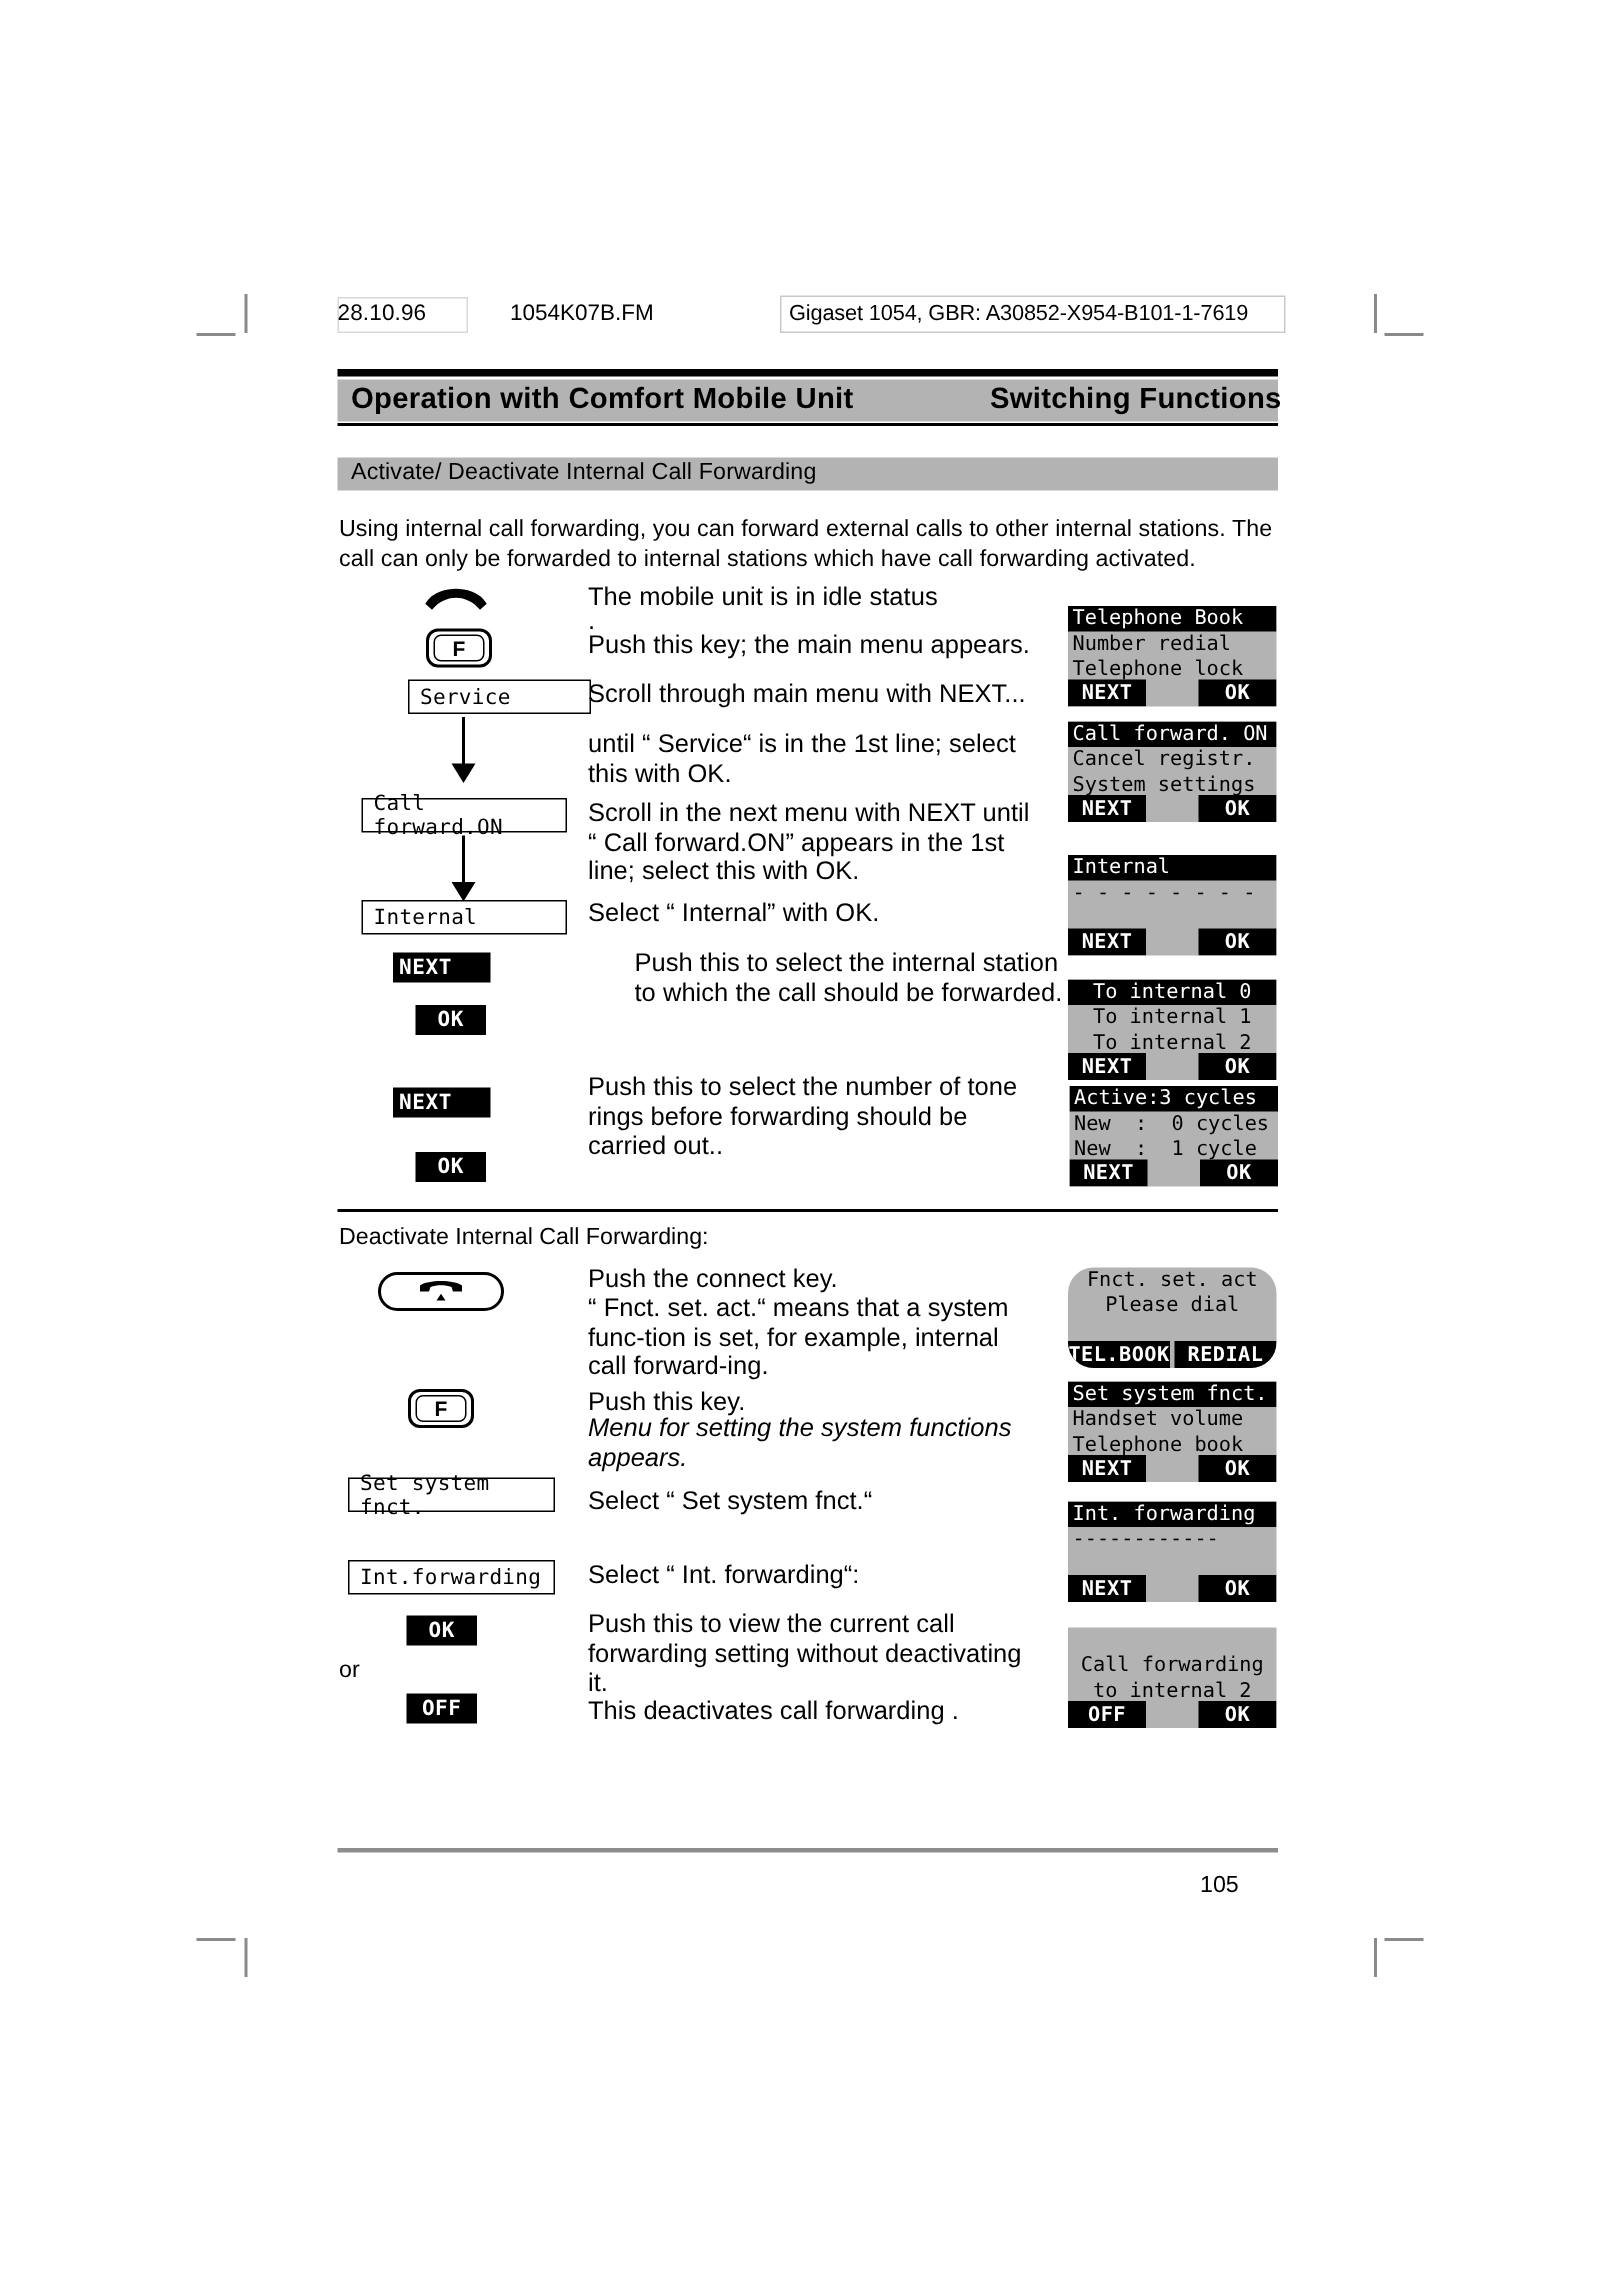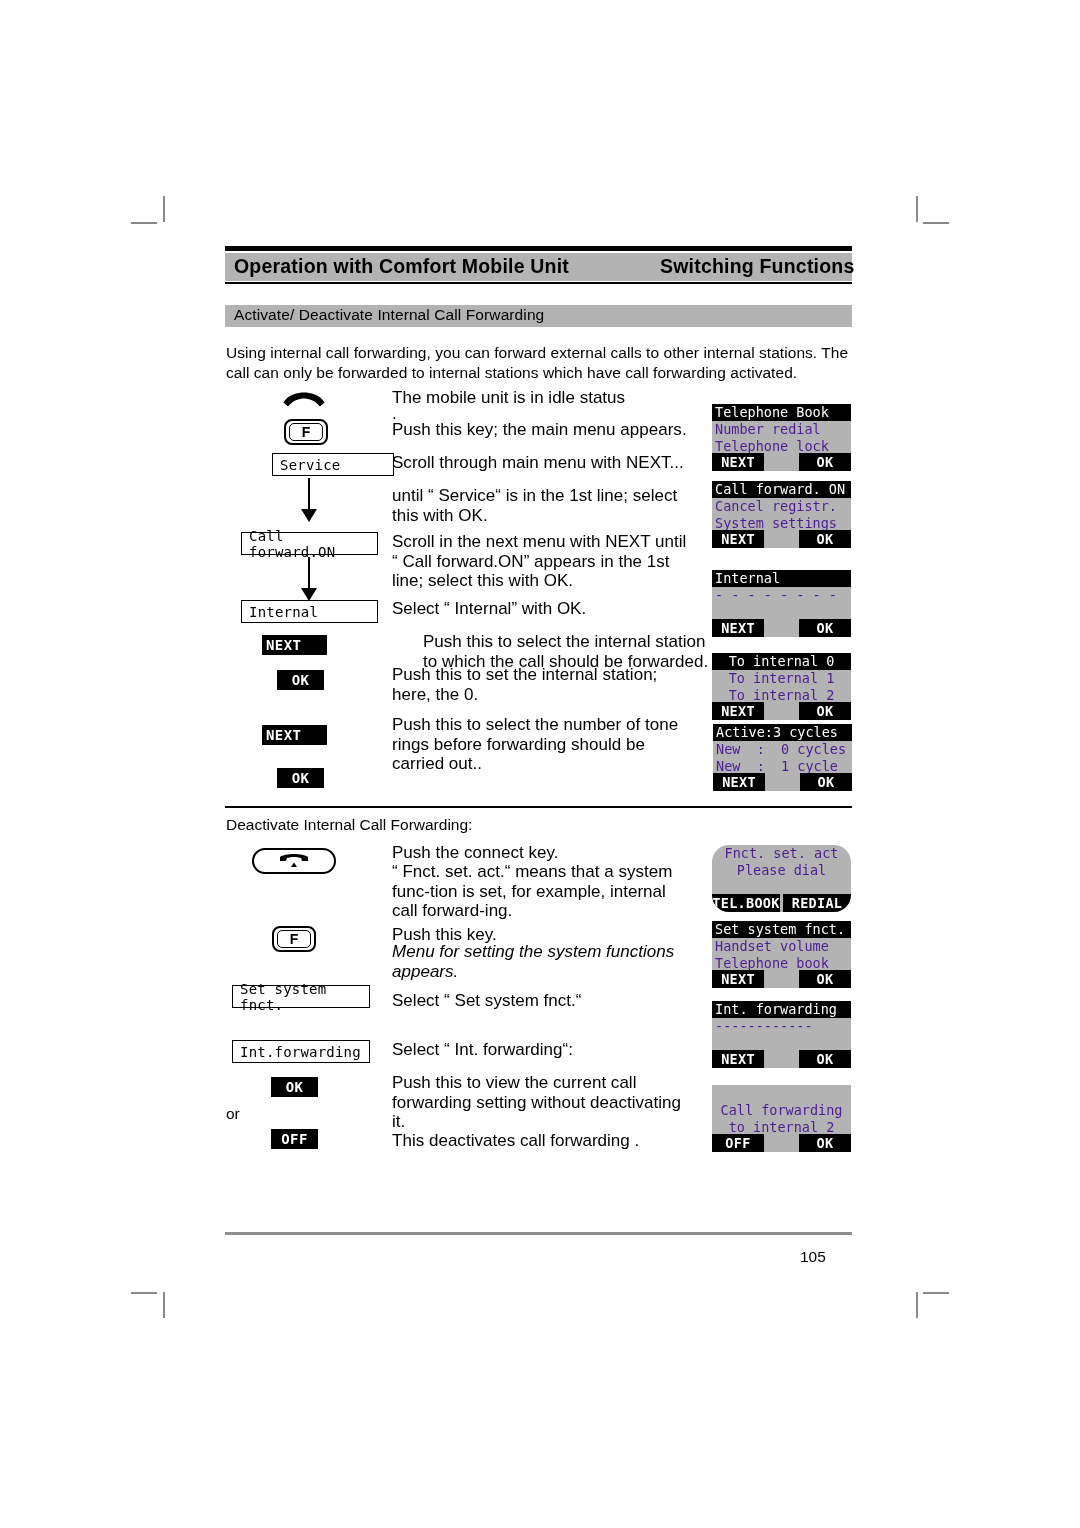--- a/index.html
+++ b/index.html
@@ -77,21 +77,21 @@
         background:#fff;box-sizing:border-box;}
 
   
   .handset{position:absolute;}
 
   
   .lcd{position:absolute;width:139px;height:67px;background:#b3b3b3;
        box-sizing:border-box;overflow:hidden;}
   .lcd .ln{height:17px;line-height:17px;
        font-family:"DejaVu Sans Mono","Liberation Mono",monospace;
-       font-size:13.5px;color:#4c1d95;white-space:pre;letter-spacing:0px;}
+       font-size:13.5px;color:#000000;white-space:pre;letter-spacing:0px;}
   .lcd .ln.inv{background:#000;color:#fff;}
   .lcd .ln.pad{padding-left:3px;}
   .lcd .ln.ctr{text-align:center;}
   .lcd .sk{position:absolute;left:0;bottom:0;width:139px;height:18px;}
   .lcd .sk .b{position:absolute;top:0;height:18px;background:#000;color:#fff;
        font-family:"DejaVu Sans Mono","Liberation Mono",monospace;
        font-size:13.5px;font-weight:bold;line-height:18px;text-align:center;letter-spacing:.3px;}
 
   
   .footrule{position:absolute;left:225px;top:1232px;width:627px;height:3px;background:#8d8d8d;}
@@ -105,20 +105,27 @@
 
   <div class="cmark v" style="left:163px;top:196px;"></div>
   <div class="cmark h" style="left:131px;top:222px;"></div>
   <div class="cmark v" style="left:916px;top:196px;"></div>
   <div class="cmark h" style="left:923px;top:222px;"></div>
   <div class="cmark v" style="left:163px;top:1292px;"></div>
   <div class="cmark h" style="left:131px;top:1292px;"></div>
   <div class="cmark v" style="left:916px;top:1292px;"></div>
   <div class="cmark h" style="left:923px;top:1292px;"></div>
 
+  <div class="fileline">
+    <div class="datebox"></div>
+    <div class="date">28.10.96</div>
+    <div class="fmname">1054K07B.FM</div>
+    <div class="idbox"></div>
+    <div class="idtext">Gigaset 1054, GBR: A30852-X954-B101-1-7619</div>
+  </div>
 
   <div class="rule-thick" style="top:246px;"></div>
   <div class="headband"></div>
   <div class="head-left">Operation with Comfort Mobile Unit</div>
   <div class="head-right">Switching Functions</div>
   <div class="rule-thin" style="top:282px;"></div>
 
   <div class="secband"></div>
   <div class="sectitle">Activate/ Deactivate Internal Call Forwarding</div>
 
@@ -154,21 +161,20 @@
   <div class="chip center" style="left:277px;top:768px;width:47px;height:20px;">OK</div>
 
   <div class="stxt" style="top:388px;">The mobile unit is in idle status</div>
   <div class="stxt" style="top:404px;">.</div>
   <div class="stxt" style="top:420px;">Push this key; the main menu appears.</div>
   <div class="stxt" style="top:453px;">Scroll through main menu with NEXT...</div>
   <div class="stxt" style="top:486px;">until “ Service“ is in the 1st line; select this with OK.</div>
   <div class="stxt" style="top:532px;">Scroll in the next menu with NEXT until “ Call forward.ON” appears in the 1st line; select this with OK.</div>
   <div class="stxt" style="top:599px;">Select “ Internal” with OK.</div>
   <div class="stxt" style="top:632px;margin-left:31px;">Push this to select the internal station to which the call should be forwarded.</div>
-  <div class="stxt" style="top:665px;">Push this to set the internal station; here, the 0.</div>
   <div class="stxt" style="top:715px;">Push this to select the number of tone rings before forwarding should be carried out..</div>
 
   <div style="position:absolute;left:225px;top:806px;width:627px;height:2px;background:#000;"></div>
 
   <div class="subhead">Deactivate Internal Call Forwarding:</div>
 
   <div class="connkey" style="left:252px;top:848px;">
     <svg width="80" height="21" viewBox="0 0 80 21" style="display:block;">
       <path d="M26 7 C31 3, 49 3, 54 7 L54 11 L48 11 L47 8 C43 6.5, 37 6.5, 33 8 L32 11 L26 11 Z" fill="#000"></path>
       <path d="M40 12.5 L37 17 L43 17 Z" fill="#000"></path>

